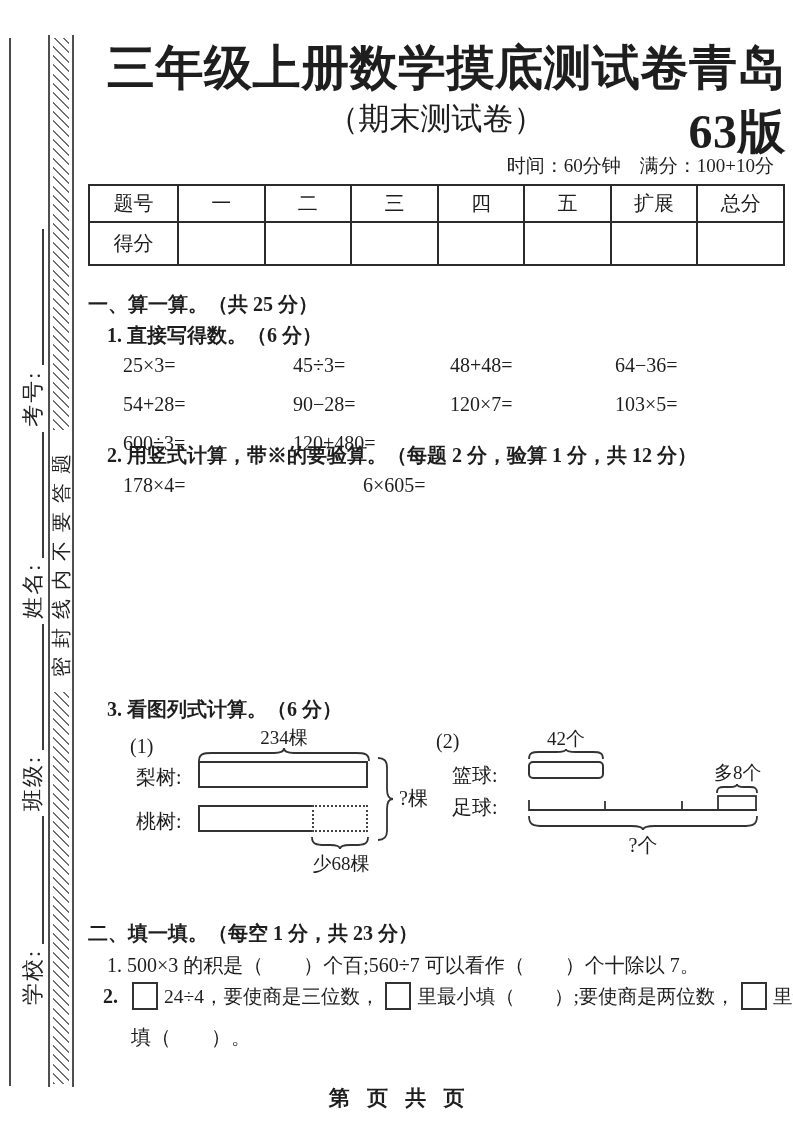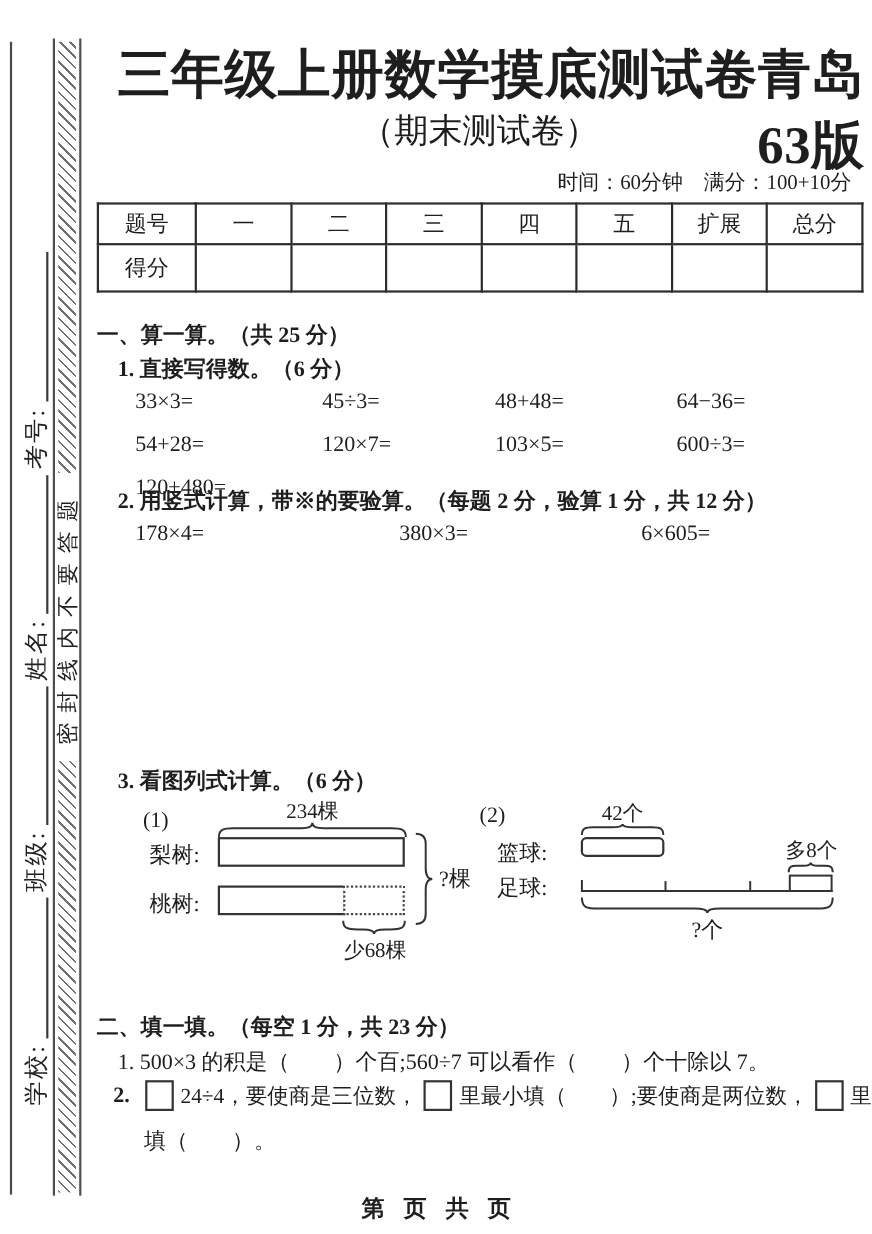--- a/index.html
+++ b/index.html
@@ -118,35 +118,35 @@
       <td></td>
       <td></td>
     </tr>
   </tbody>
     </table>
 
   <div class="sec-heading" style="left:88px; top:291px;">一、算一算。（共 25 分）</div>
   <div class="item-label" style="left:107px; top:322px;">1. 直接写得数。（6 分）</div>
 
   <div class="calc-grid" id="g1">
-    <span>33×3=</span>
+    <span>25×3=</span>
     <span>45÷3=</span>
     <span>48+48=</span>
     <span>64−36=</span>
     <span>54+28=</span>
+    <span>90−28=</span>
     <span>120×7=</span>
     <span>103×5=</span>
     <span>600÷3=</span>
     <span>120+480=</span>
   </div>
 
   <div class="item-label" style="left:107px; top:442px;">2. 用竖式计算，带※的要验算。（每题 2 分，验算 1 分，共 12 分）</div>
   <div class="calc-grid" id="g2a">
     <span>178×4=</span>
-    <span>380×3=</span>
     <span>6×605=</span>
   </div>
 
   <div class="item-label" style="left:107px; top:696px;">3. 看图列式计算。（6 分）</div>
 
   <div class="diagram" id="d1">
     <span class="abs" style="left:0; top:8px; font-size:20px;">(1)</span>
     <span class="abs" style="left:68px; top:-2px; width:172px; text-align:center;">234棵</span>
     <svg style="left:68px; top:21px;" width="172" height="14">
       <path d="M1,13 C1,6 5,5 14,5 L76,5 Q86,5 86,0 Q86,5 96,5 L158,5 C167,5 171,6 171,13"></path>

